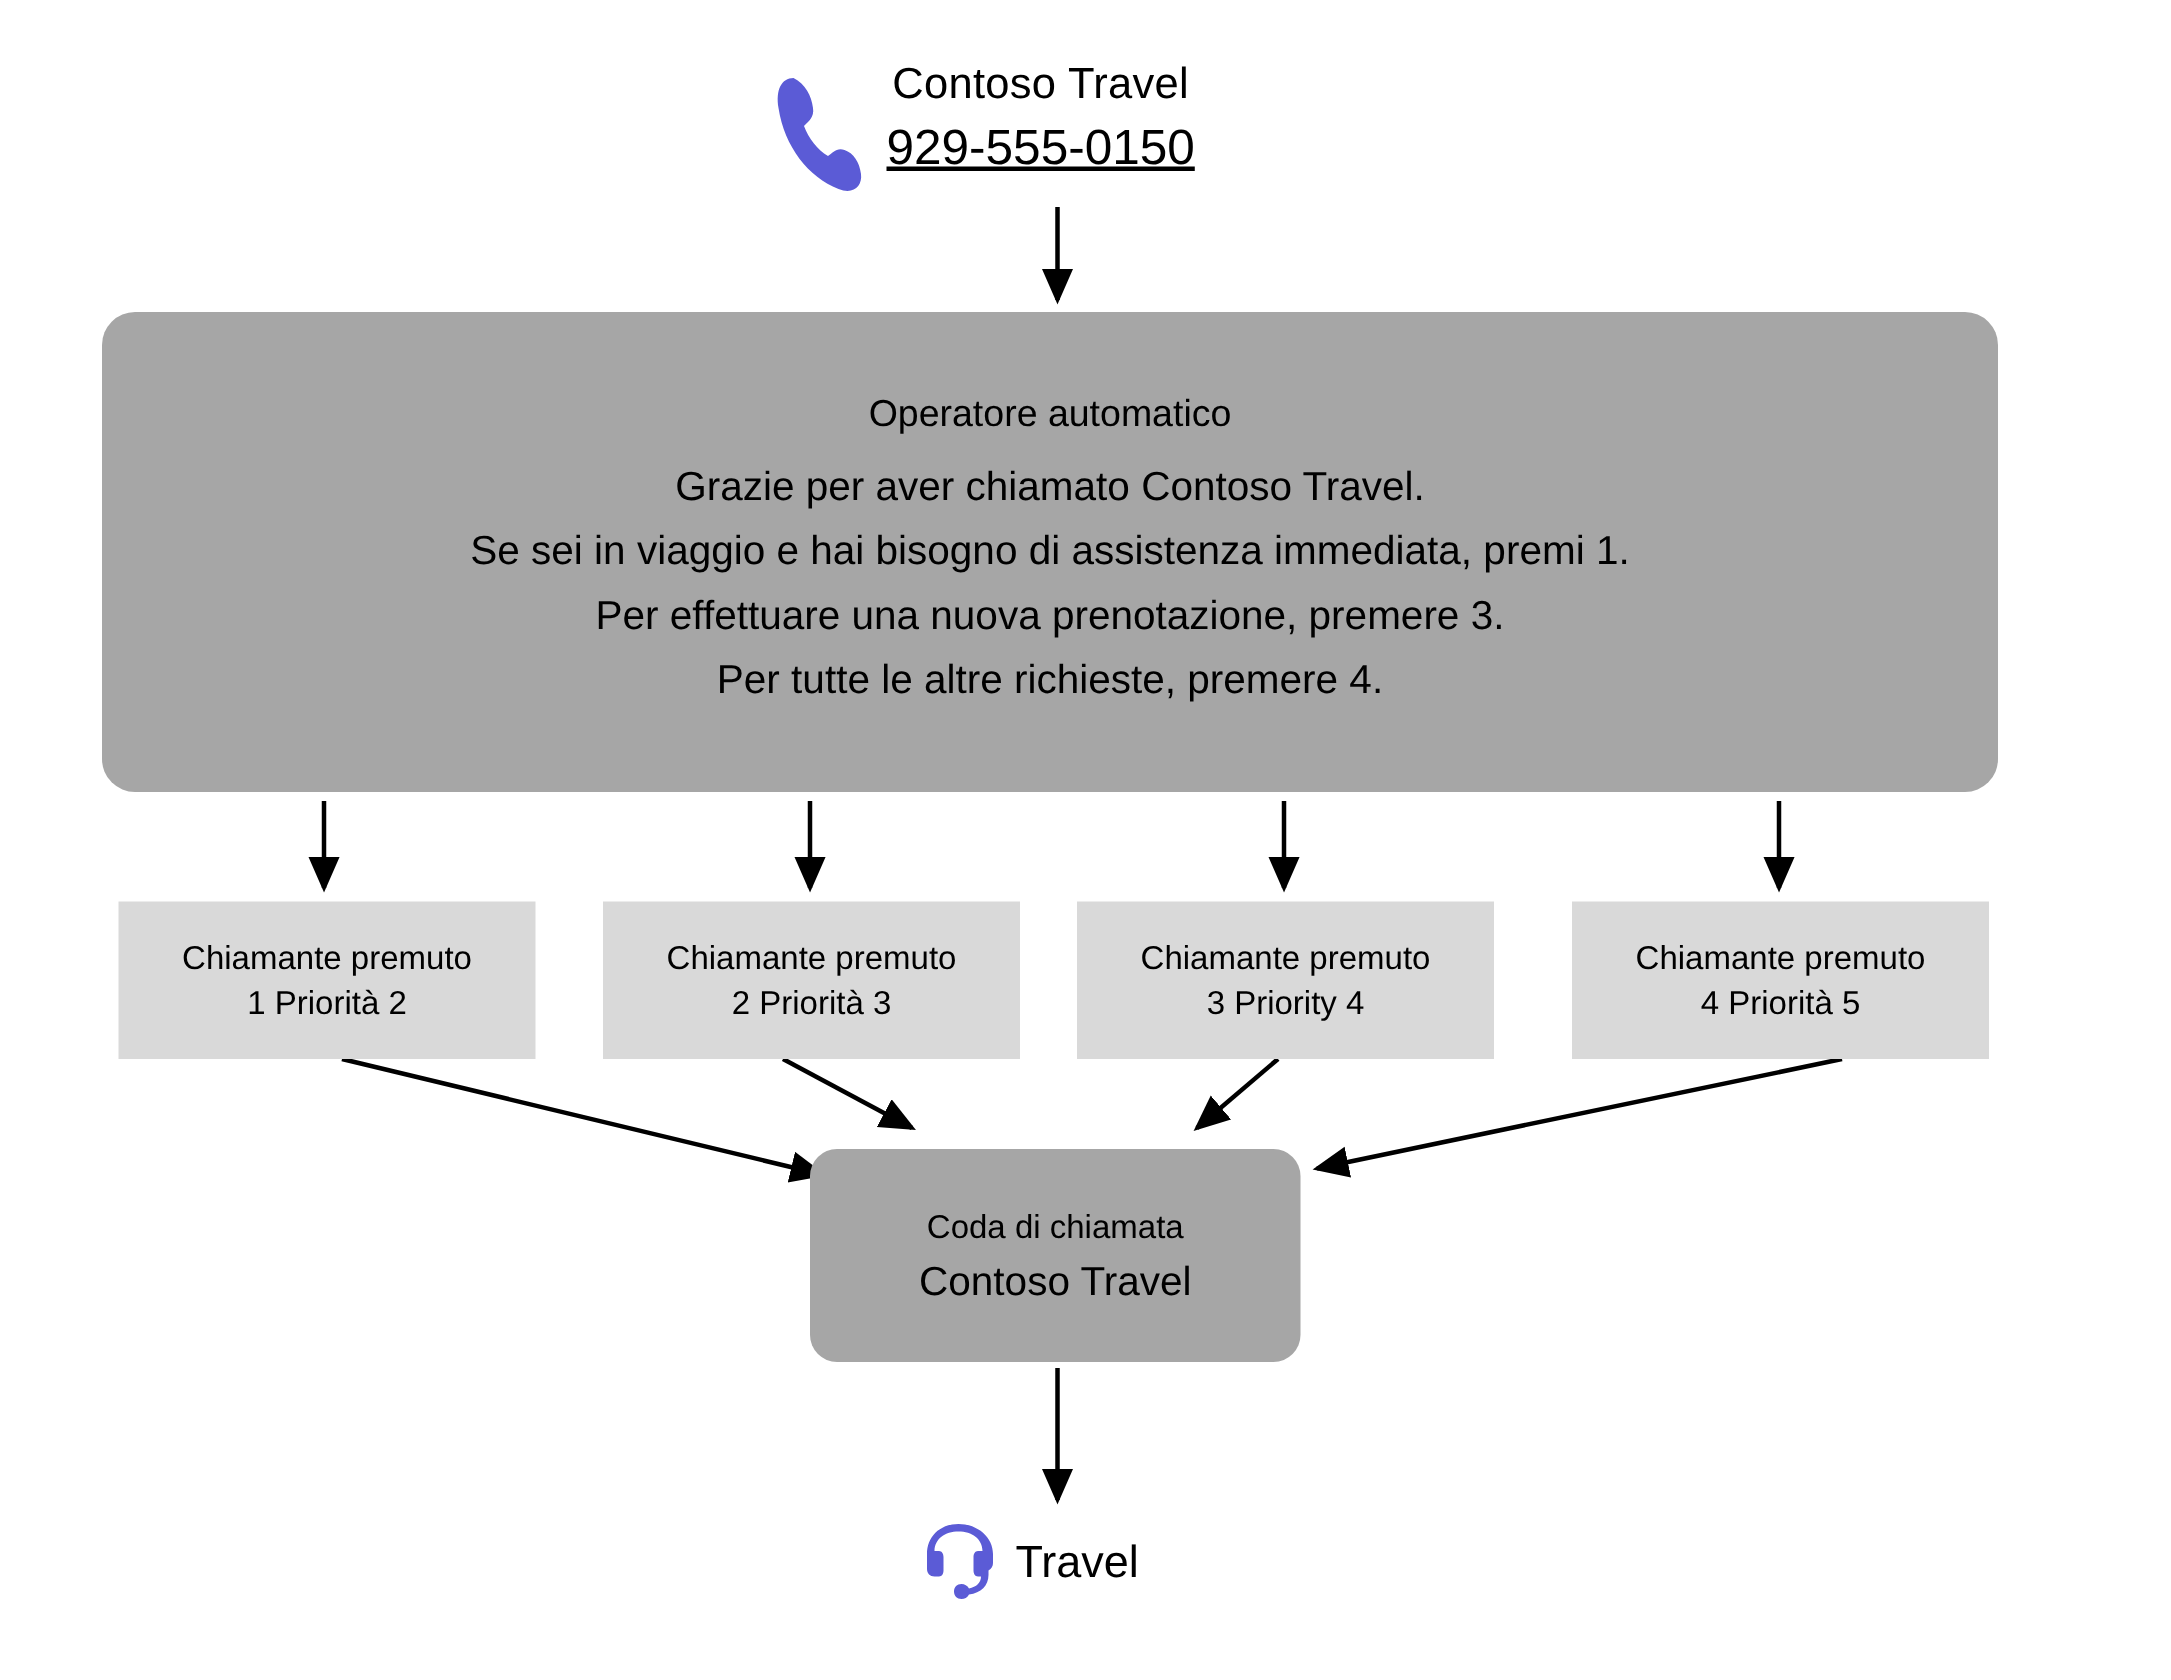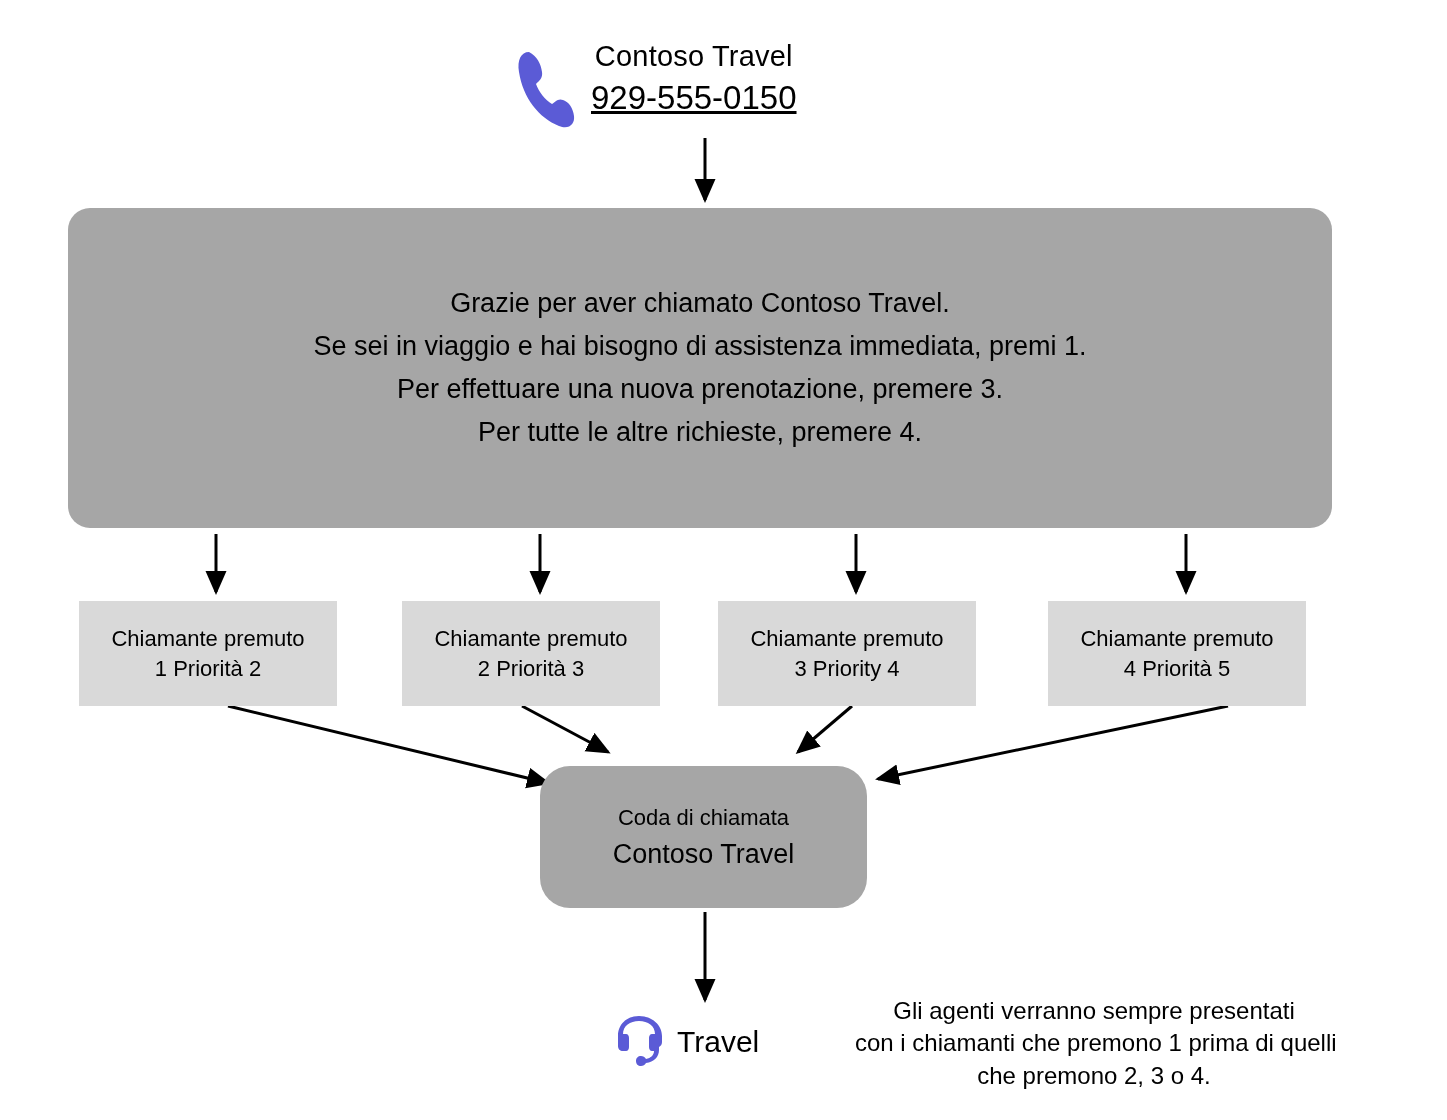--- a/index.html
+++ b/index.html
@@ -83,21 +83,21 @@
     font-size: 27px;
     margin: 6px 0;
     text-align: right;
     white-space: nowrap;
   }
 
   
   .option-box {
     position: absolute;
     top: 601px;
-    width: 258px;
+    width: 278px;
     height: 105px;
     background: #d9d9d9;
     display: flex;
     flex-direction: column;
     align-items: center;
     justify-content: center;
     font-size: 22px;
     line-height: 1.35;
     text-align: center;
     box-sizing: border-box;
@@ -108,21 +108,21 @@
   #opt3 { left: 1048px; }
 
   
   .call-queue {
     position: absolute;
     left: 540px;
     top: 766px;
     width: 327px;
     height: 142px;
     background: #a6a6a6;
-    border-radius: 30px;
+    border-radius: 18px;
     display: flex;
     flex-direction: column;
     align-items: center;
     justify-content: center;
     box-sizing: border-box;
   }
   .cq-title {
     font-size: 22px;
     margin-bottom: 8px;
   }
@@ -190,20 +190,21 @@
     <svg class="phone-icon" viewBox="0 0 62 88">
       <path d="M14 6 C6 6 2 14 4 26 C8 52 24 72 44 80 C54 84 60 78 59 70 C58 62 54 56 48 54 C43 52 40 56 37 58 C30 54 24 46 21 38 C24 35 28 32 27 26 C26 18 22 10 14 6 Z" fill="#5b5bd6"></path>
     </svg>
     <div class="phone-text">
       <div class="company-name">Contoso Travel</div>
       <div class="company-phone">929-555-0150</div>
     </div>
   </div>
 
   <div class="auto-attendant">
+    <div class="aa-title">Operatore automatico</div>
     <div class="aa-line">Grazie per aver chiamato Contoso Travel.</div>
     <div class="aa-line">Se sei in viaggio e hai bisogno di assistenza immediata, premi 1.</div>
     <div class="aa-line">Per effettuare una nuova prenotazione, premere 3.</div>
     <div class="aa-line">Per tutte le altre richieste, premere 4.</div>
   </div>
 
   <div class="option-box" id="opt0">
     <div>Chiamante premuto</div>
     <div>1 Priorità 2</div>
   </div>
@@ -225,19 +226,14 @@
     <div class="cq-name">Contoso Travel</div>
   </div>
 
   <div class="agent-row">
     <svg class="agent-icon" viewBox="0 0 52 56">
       <path d="M26 2 C13 2 5 11 5 22 L5 32 C5 35 7 37 10 37 L13 37 C15 37 16 35 16 33 L16 24 C16 22 15 20 13 20 L10 20 C10 12 17 7 26 7 C35 7 42 12 42 20 L39 20 C37 20 36 22 36 24 L36 33 C36 35 37 37 39 37 L41 37 C41 41 38 44 33 45 C32 43 30 42 28 42 C25 42 23 44 23 47 C23 50 25 52 28 52 C30 52 32 51 33 49 C41 48 46 43 46 36 L46 33 C48 32 49 30 49 28 L49 22 C49 11 39 2 26 2 Z" fill="#5b5bd6"></path>
     </svg>
     <div class="agent-label">Travel</div>
   </div>
 
-  <div class="note">
-    <div>Gli agenti verranno sempre presentati</div>
-    <div>con i chiamanti che premono 1 prima di quelli</div>
-    <div>che premono 2, 3 o 4.</div>
-  </div>
 
 </div>
 
 </body></html>

